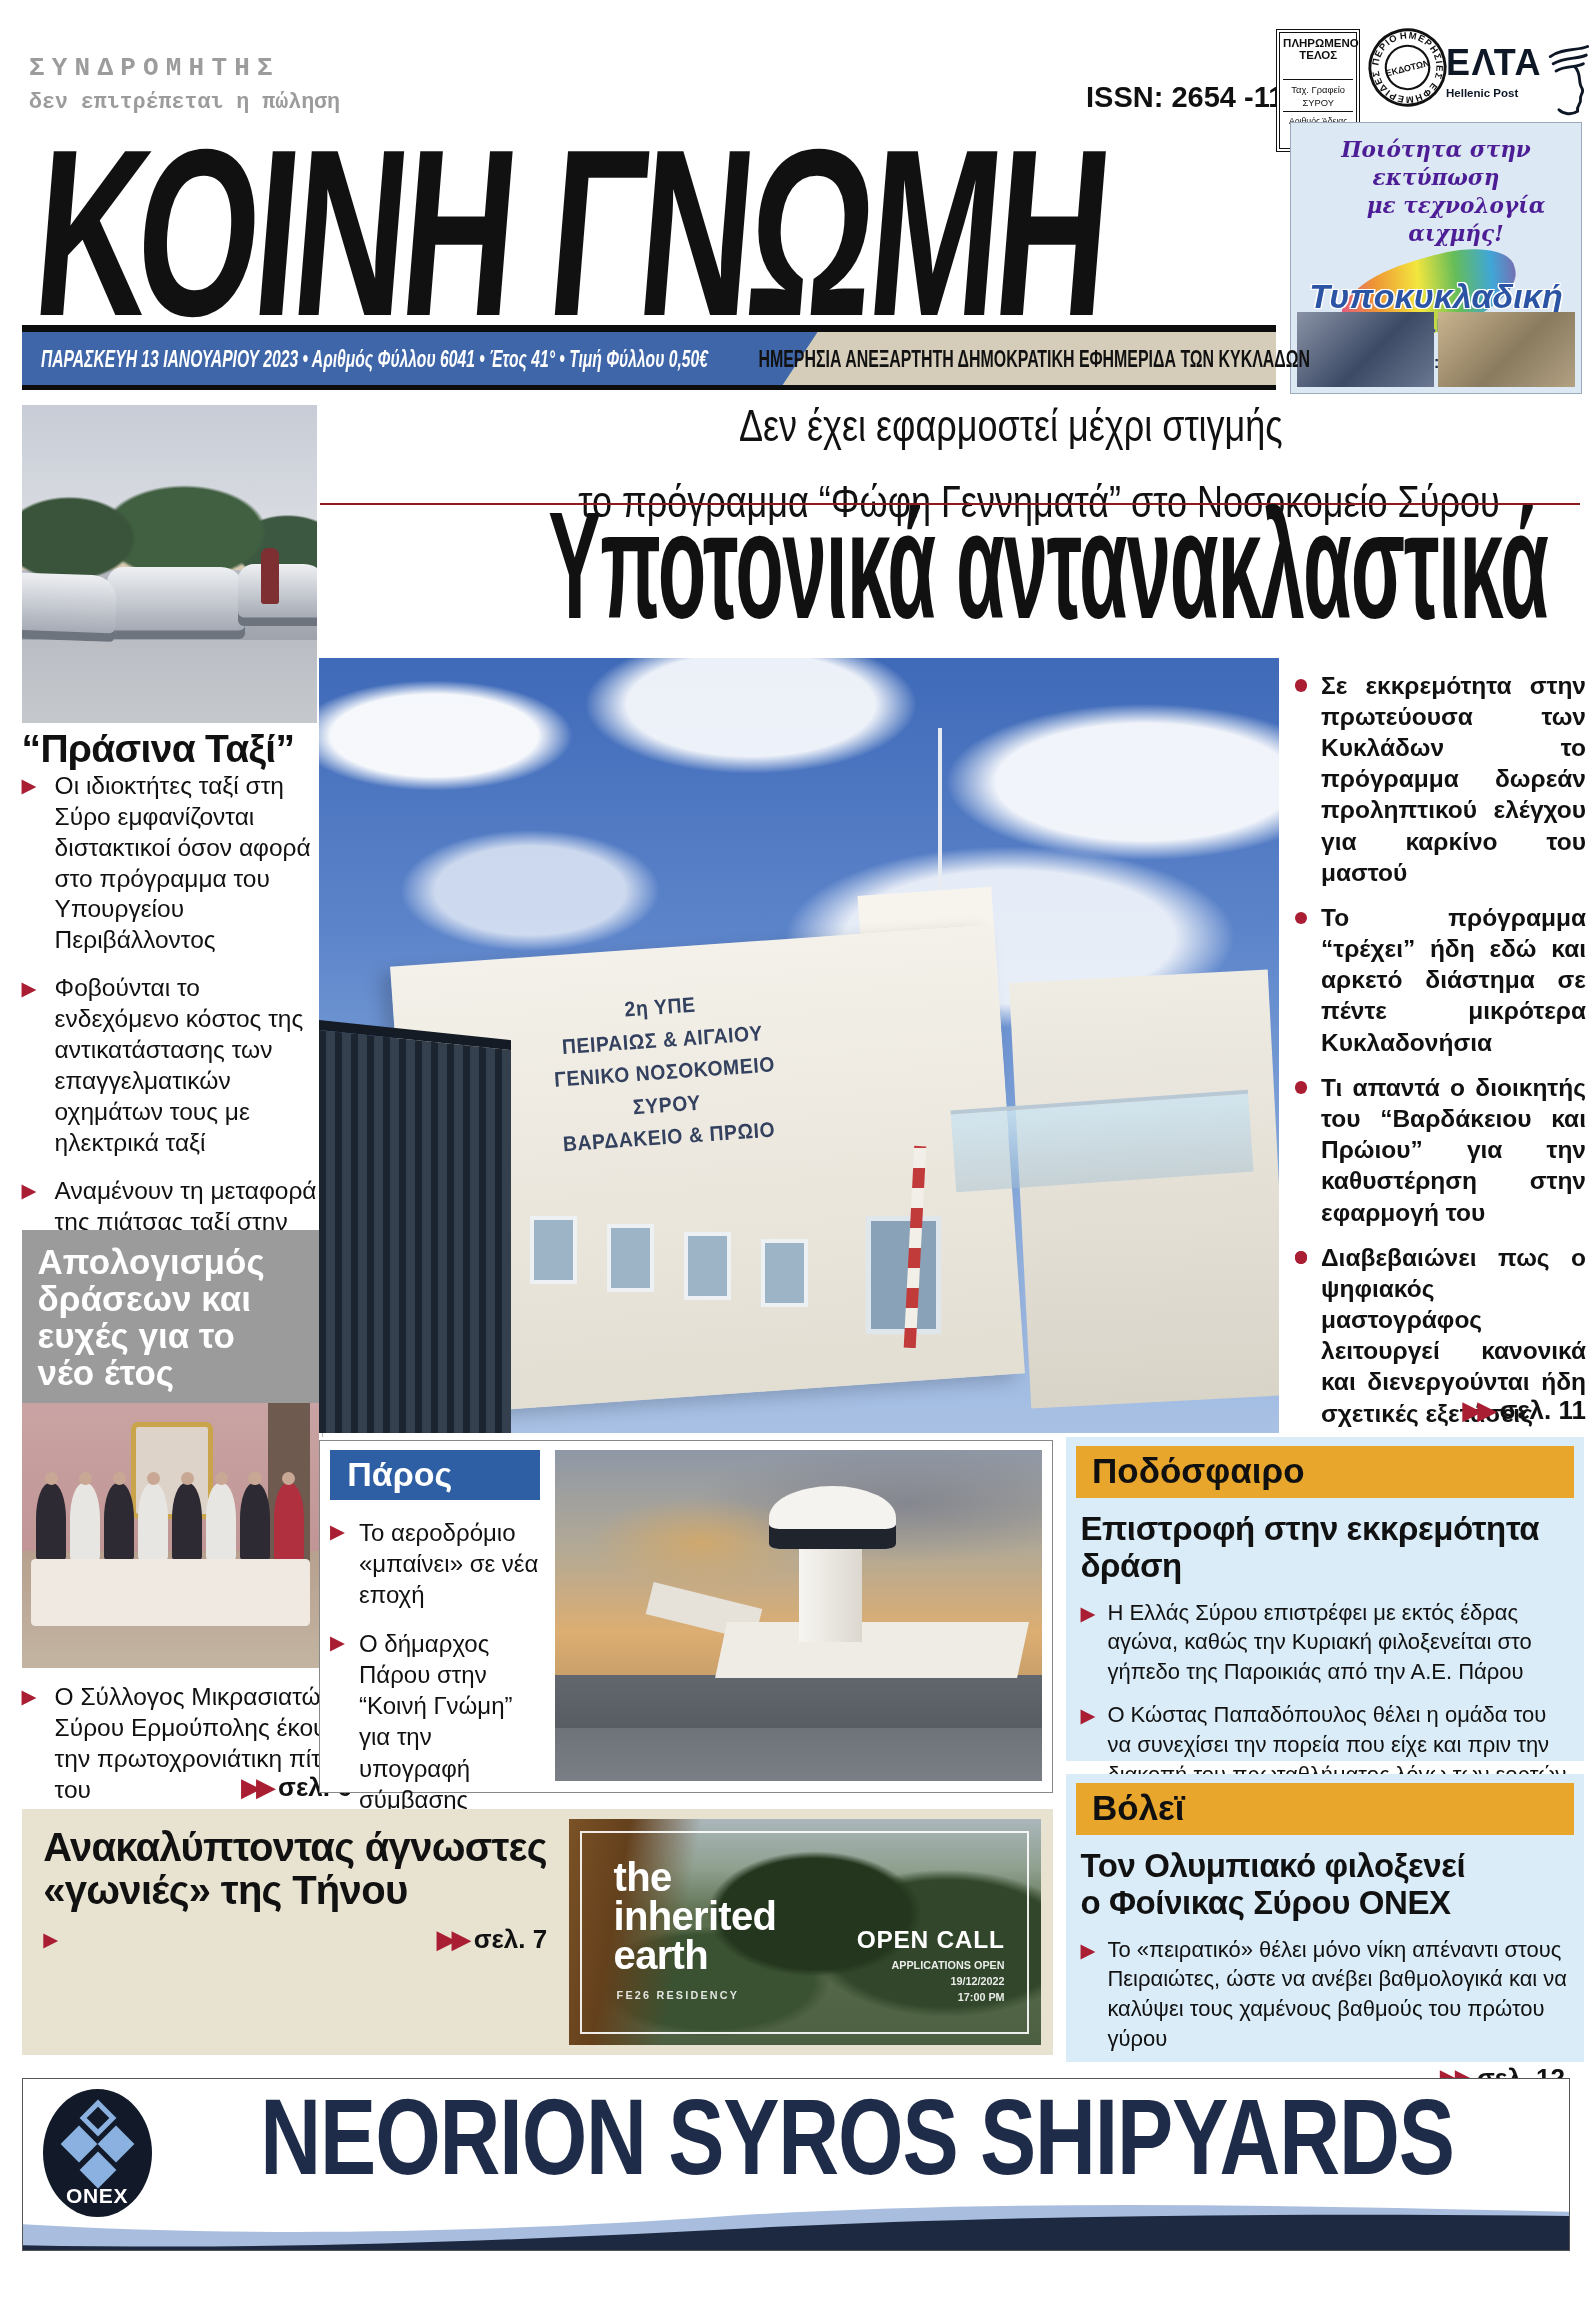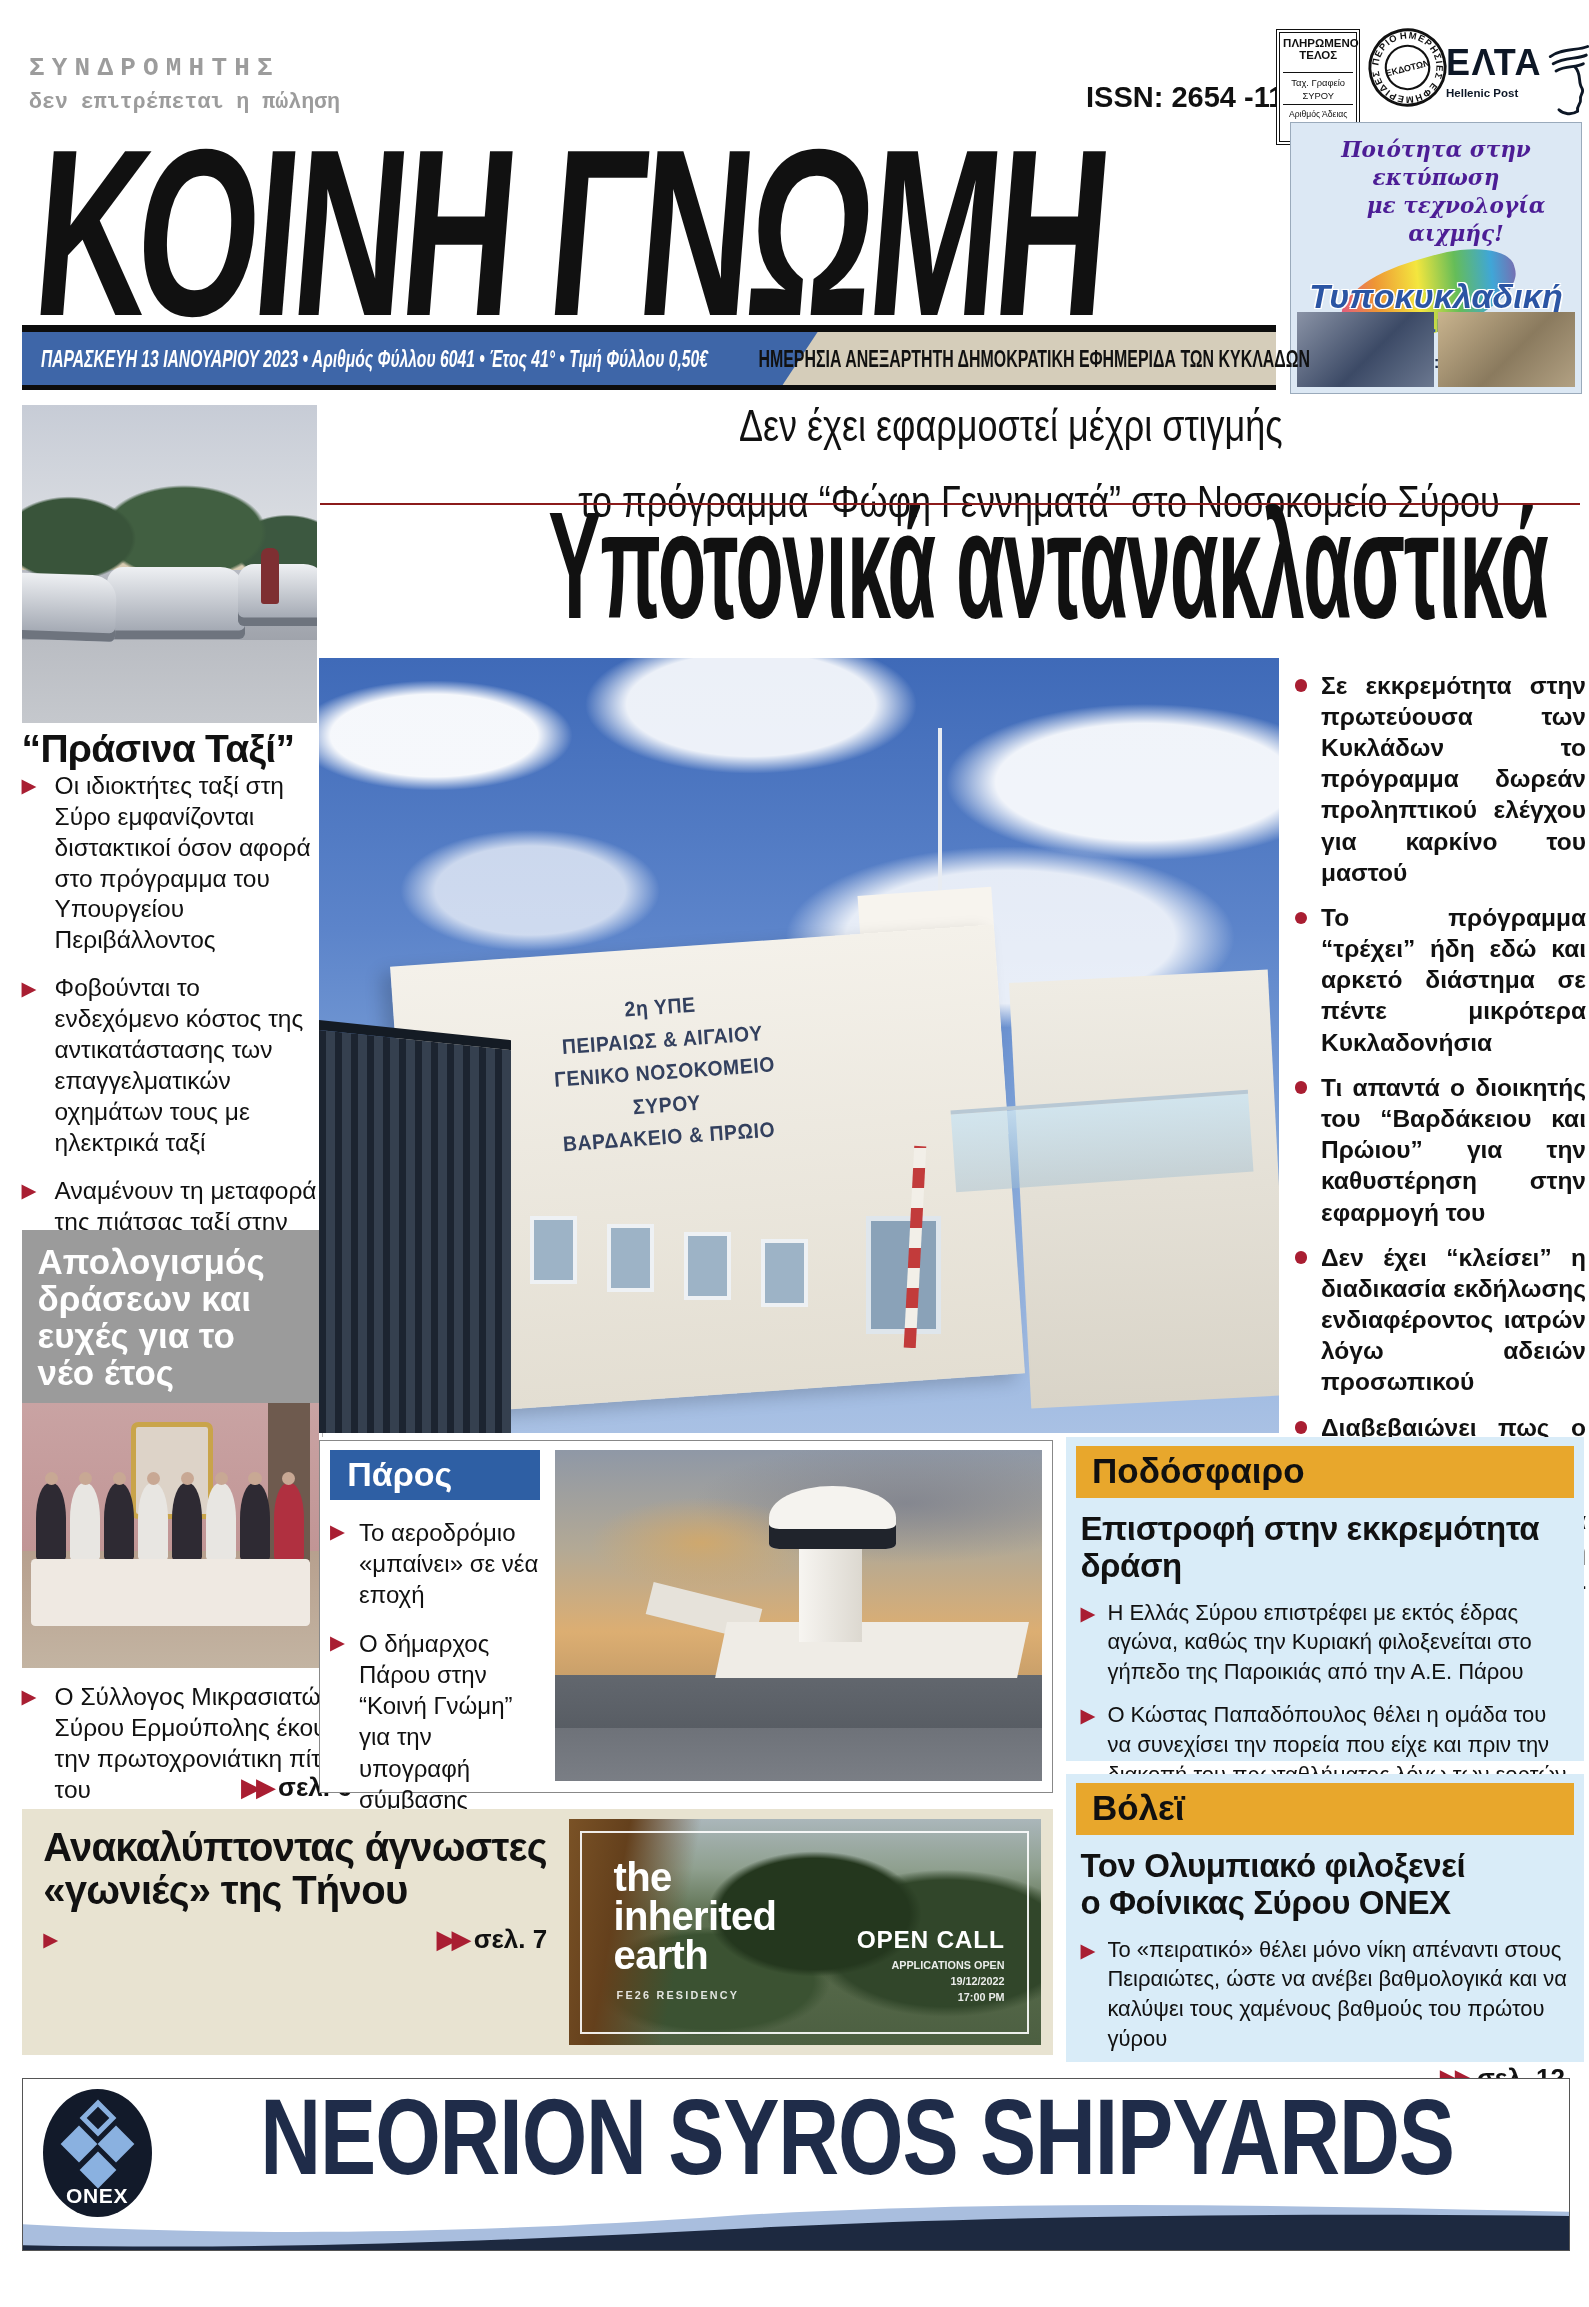--- a/index.html
+++ b/index.html
@@ -7,21 +7,21 @@
         font-family:"Liberation Sans","DejaVu Sans",sans-serif;color:#111;}
   .pre{white-space:pre-line;}
 
   
   .subscriber{position:absolute;left:29px;top:53px;font-family:Liberation Mono, monospace;}
   .sub1{font-size:26px;font-weight:700;letter-spacing:7.2px;color:#9c9c9c;}
   .sub2{font-size:21.6px;font-weight:700;color:#9c9c9c;margin-top:7.2px;}
   .issn{position:absolute;left:1086px;top:81px;font-size:29px;font-weight:700;}
   .stamp{position:absolute;left:1276px;top:29px;width:78px;border:1.4px solid #111;padding:2.2px;background:#fff;}
   .stamp-in{border:1.4px solid #111;padding:3.6px 2.9px;text-align:center;}
-  .st-title{font-size:11.5px;font-weight:700;line-height:1.05;border-bottom:1.4px solid #111;padding-bottom:11px;}
+  .st-title{font-size:11.5px;font-weight:700;line-height:1.05;border-bottom:1.4px solid #111;padding-bottom:18px;}
   .st-l{font-size:9.4px;margin-top:3.6px;}
   .st-o{font-size:9.4px;margin-top:2.2px;padding-bottom:3.6px;border-bottom:1.4px solid #111;}
   .st-l2{font-size:8.6px;margin-top:3.6px;}
   .st-n{font-size:17.3px;font-weight:700;line-height:1.05;}
   .seal{position:absolute;left:1367px;top:27px;transform:rotate(-14deg);}
   .elta{position:absolute;left:1446px;top:45px;display:flex;gap:4.3px;align-items:flex-start;}
   .elta-name{font-size:36px;font-weight:700;letter-spacing:1.4px;color:#0d1726;line-height:1;}
   .elta-sub{font-size:11.5px;font-weight:700;color:#0d1726;margin-top:5.8px;}
 
   .masthead{position:absolute;left:29px;top:108px;width:1247px;height:220px;display:flex;align-items:flex-end;}
@@ -371,21 +371,20 @@
     <div class="rb">
       <span class="dot"></span>
       <span>Το πρόγραμμα “τρέχει” ήδη εδώ και αρκετό διάστημα σε πέντε μικρότερα Κυκλαδονήσια</span>
     </div>
     <div class="rb">
       <span class="dot"></span>
       <span>Τι απαντά ο διοικητής του “Βαρδάκειου και Πρώιου” για την καθυστέρηση στην εφαρμογή του</span>
     </div>
     <div class="rb">
       <span class="dot"></span>
-      <span>Δεν έχει “κλείσει” η διαδικασία εκδήλωσης ενδιαφέροντος ιατρών λόγω αδειών προσωπικού</span>
     </div>
     <div class="rb">
       <span class="dot"></span>
       <span>Διαβεβαιώνει πως ο ψηφιακός μαστογράφος λειτουργεί κανονικά και διενεργούνται ήδη σχετικές εξετάσεις</span>
       <span class="pref pref-abs">
         <span class="arr">▶▶</span><span class="pnum">σελ. 11</span>
       </span>
     </div>
   </div>
 

